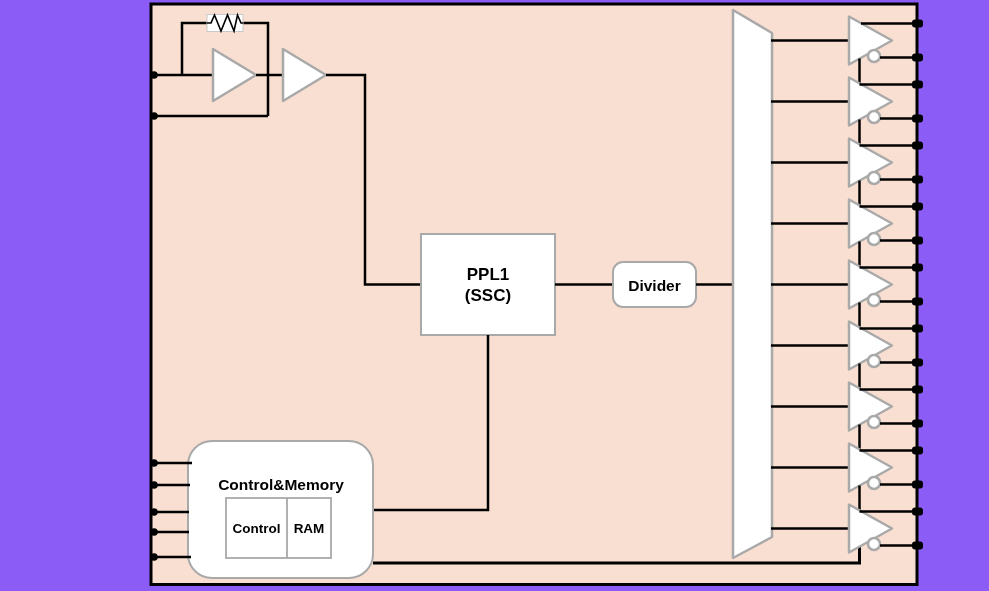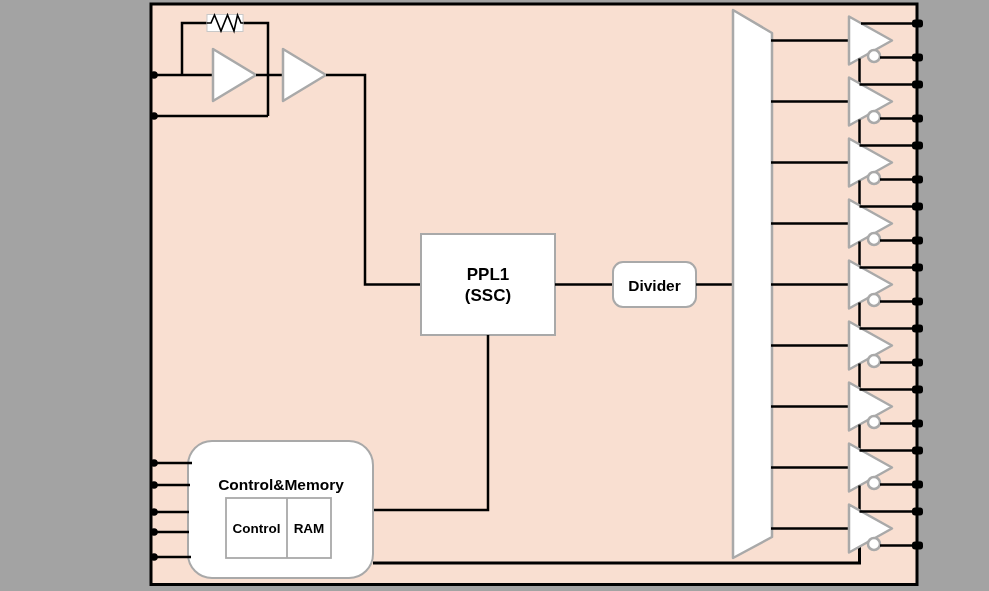--- a/index.html
+++ b/index.html
@@ -1,16 +1,16 @@
 <!DOCTYPE html>
 <html><head>
 <meta charset="utf-8">
 <style>
   html,body{margin:0;padding:0;background:#000;}
-  #stage{position:relative;width:989px;height:591px;background:#a3a3a3;overflow:hidden;}
+  #stage{position:relative;width:989px;height:591px;background:#8b5cf6;overflow:hidden;}
   svg{display:block;}
   .wire{stroke:#000;stroke-width:2.5;fill:none;}
   .rail{stroke:#000;stroke-width:3;fill:none;}
   .shape{fill:#fff;stroke:#a9a9a9;stroke-width:2.5;stroke-linejoin:round;}
   .block{fill:#fff;stroke:#a9a9a9;stroke-width:2;}
   .inner{fill:#fff;stroke:#a9a9a9;stroke-width:1.8;}
   .pin{fill:#000;}
   .dot{fill:#000;}
   text{font-family:"Liberation Sans","DejaVu Sans",sans-serif;font-weight:bold;fill:#000;}
   .t17{font-size:17px;}

